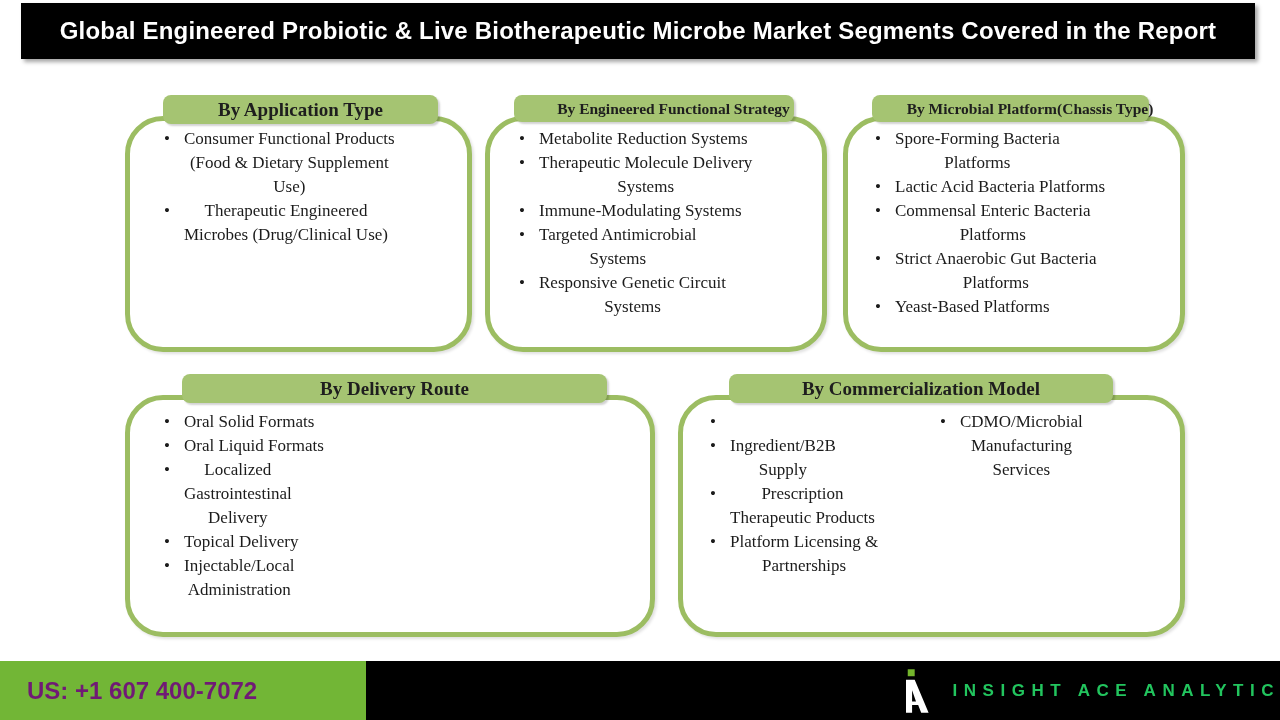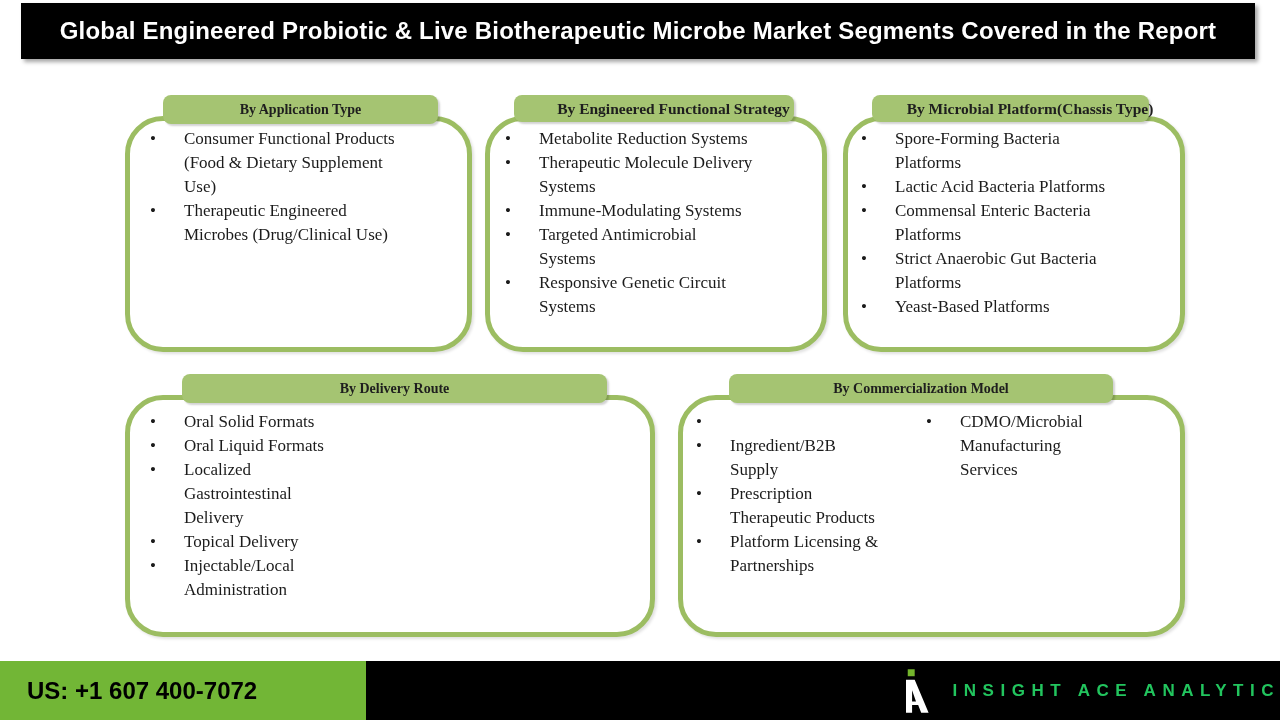--- a/index.html
+++ b/index.html
@@ -1,18 +1,18 @@
 <!DOCTYPE html>
 <html><head>
 <meta charset="utf-8">
 <style>
   html,body { margin:0; padding:0; background:#ffffff; }
   .page {
     position:relative; width:1280px; height:720px; background:#ffffff;
-    font-family:"Liberation Serif","DejaVu Serif",serif; overflow:hidden;
+    font-family:"Liberation Serif","DejaVu Serif",serif; overflow:hidden;text-align:center;
   }
 
   
   .banner {
     position:absolute; left:21px; top:3px; width:1234px; height:56px;
     background:#000000; color:#ffffff;
     display:flex; align-items:center; justify-content:center;
     font-family:"Liberation Sans","DejaVu Sans",sans-serif;
     font-weight:bold; font-size:24px; letter-spacing:0.2px;
     box-shadow:3px 3px 4px rgba(0,0,0,0.35);
@@ -25,36 +25,36 @@
     border:5px solid #9cbd62; border-radius:38px;
     box-shadow:2px 2px 3px rgba(0,0,0,0.12);
   }
   .seg-header {
     position:absolute; box-sizing:border-box; z-index:3;
     background:#a5c472; color:#1e1e1e; border-radius:8px;
     display:flex; align-items:center; justify-content:center;
     font-weight:bold; white-space:nowrap;
     box-shadow:2px 2px 2px rgba(0,0,0,0.18);
   }
-  .hdr-lg { font-size:14px; }
+  .hdr-lg { font-size:19px; }
   .hdr-sm { font-size:15.5px;padding-left:39px; }
 
   
   ul.seg-list {
     position:absolute; z-index:2; margin:0; padding:0; list-style:none;
     font-size:17px; line-height:24px; color:#1b1b1b;
   }
   ul.seg-list li { display:flex; margin:0; }
   ul.seg-list .bullet { flex:0 0 34px; width:34px; }
   ul.seg-list .li-text { white-space:pre-line; }
 
   
   .footer-green {
     position:absolute; left:0; top:661px; width:366px; height:59px;
-    background:#72b636; color:#000000;
+    background:#72b636; color:#701a75;
     display:flex; align-items:center; padding-left:27px; box-sizing:border-box;
     font-family:"Liberation Sans","DejaVu Sans",sans-serif;
     font-weight:bold; font-size:24px; white-space:nowrap;
   }
   .footer-black {
     position:absolute; left:366px; top:661px; width:914px; height:59px;
     background:#000000; display:flex; align-items:center;
   }
   .brand-logo { margin-left:540px; display:block; }
   .brand-text {

